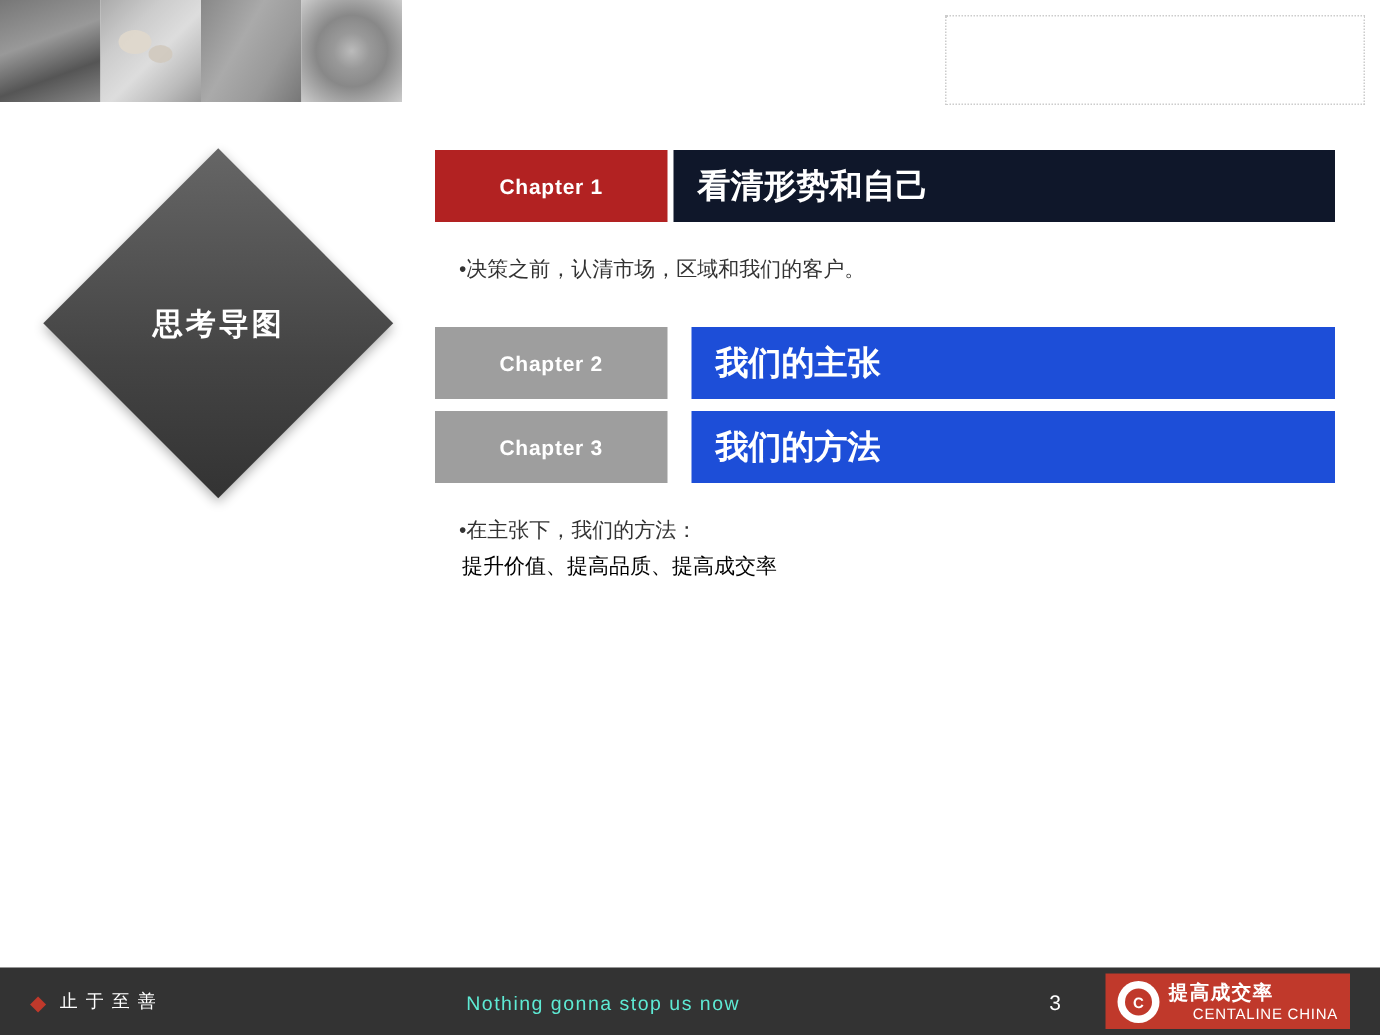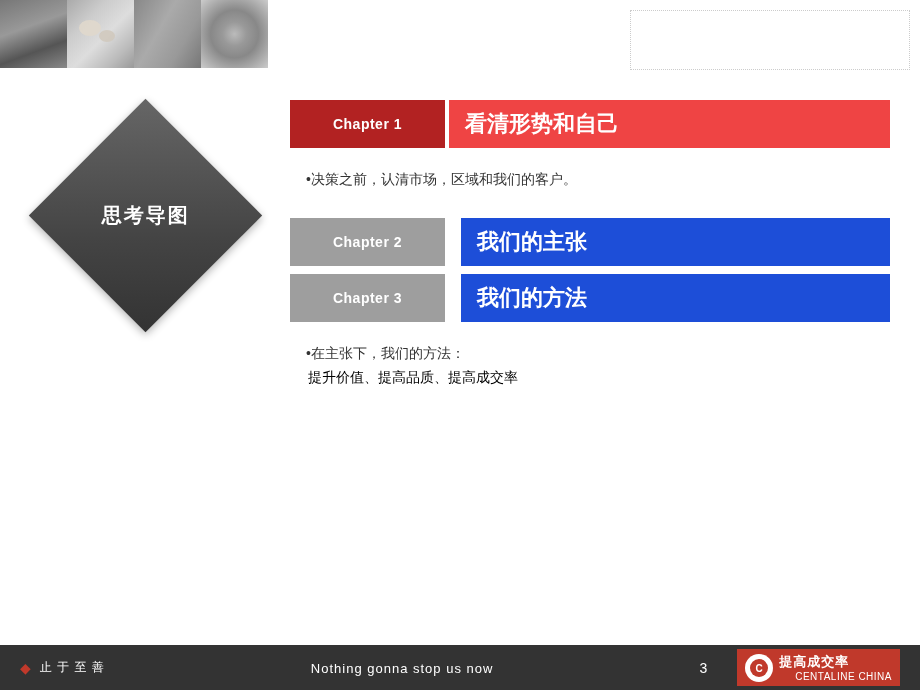--- a/index.html
+++ b/index.html
@@ -120,21 +120,21 @@
     .chapter-label-text {
       color: #ffffff;
       font-size: 14px;
       font-weight: bold;
       letter-spacing: 0.5px;
     }
 
     .chapter-title-box {
       flex: 1;
       min-height: 48px;
-      background: #ef4444;
+      background: #0f172a;
       display: flex;
       align-items: center;
       padding: 0 16px;
       margin-left: 4px;
     }
     .chapter-title-box.gray {
       background: #1d4ed8;
       margin-left: 16px;
     }
     .chapter-title-text {
@@ -173,21 +173,21 @@
       color: #ffffff;
       font-size: 12px;
       letter-spacing: 1px;
       display: flex;
       align-items: center;
       gap: 8px;
     }
     .bottom-center {
       flex: 1;
       text-align: center;
-      color: #ffffff;
+      color: #5eead4;
       font-size: 14px;
     }
     .bottom-red-box {
       background: #c0392b;
       padding: 4px 8px;
       display: flex;
       align-items: center;
       gap: 6px;
     }
     .logo-text {

